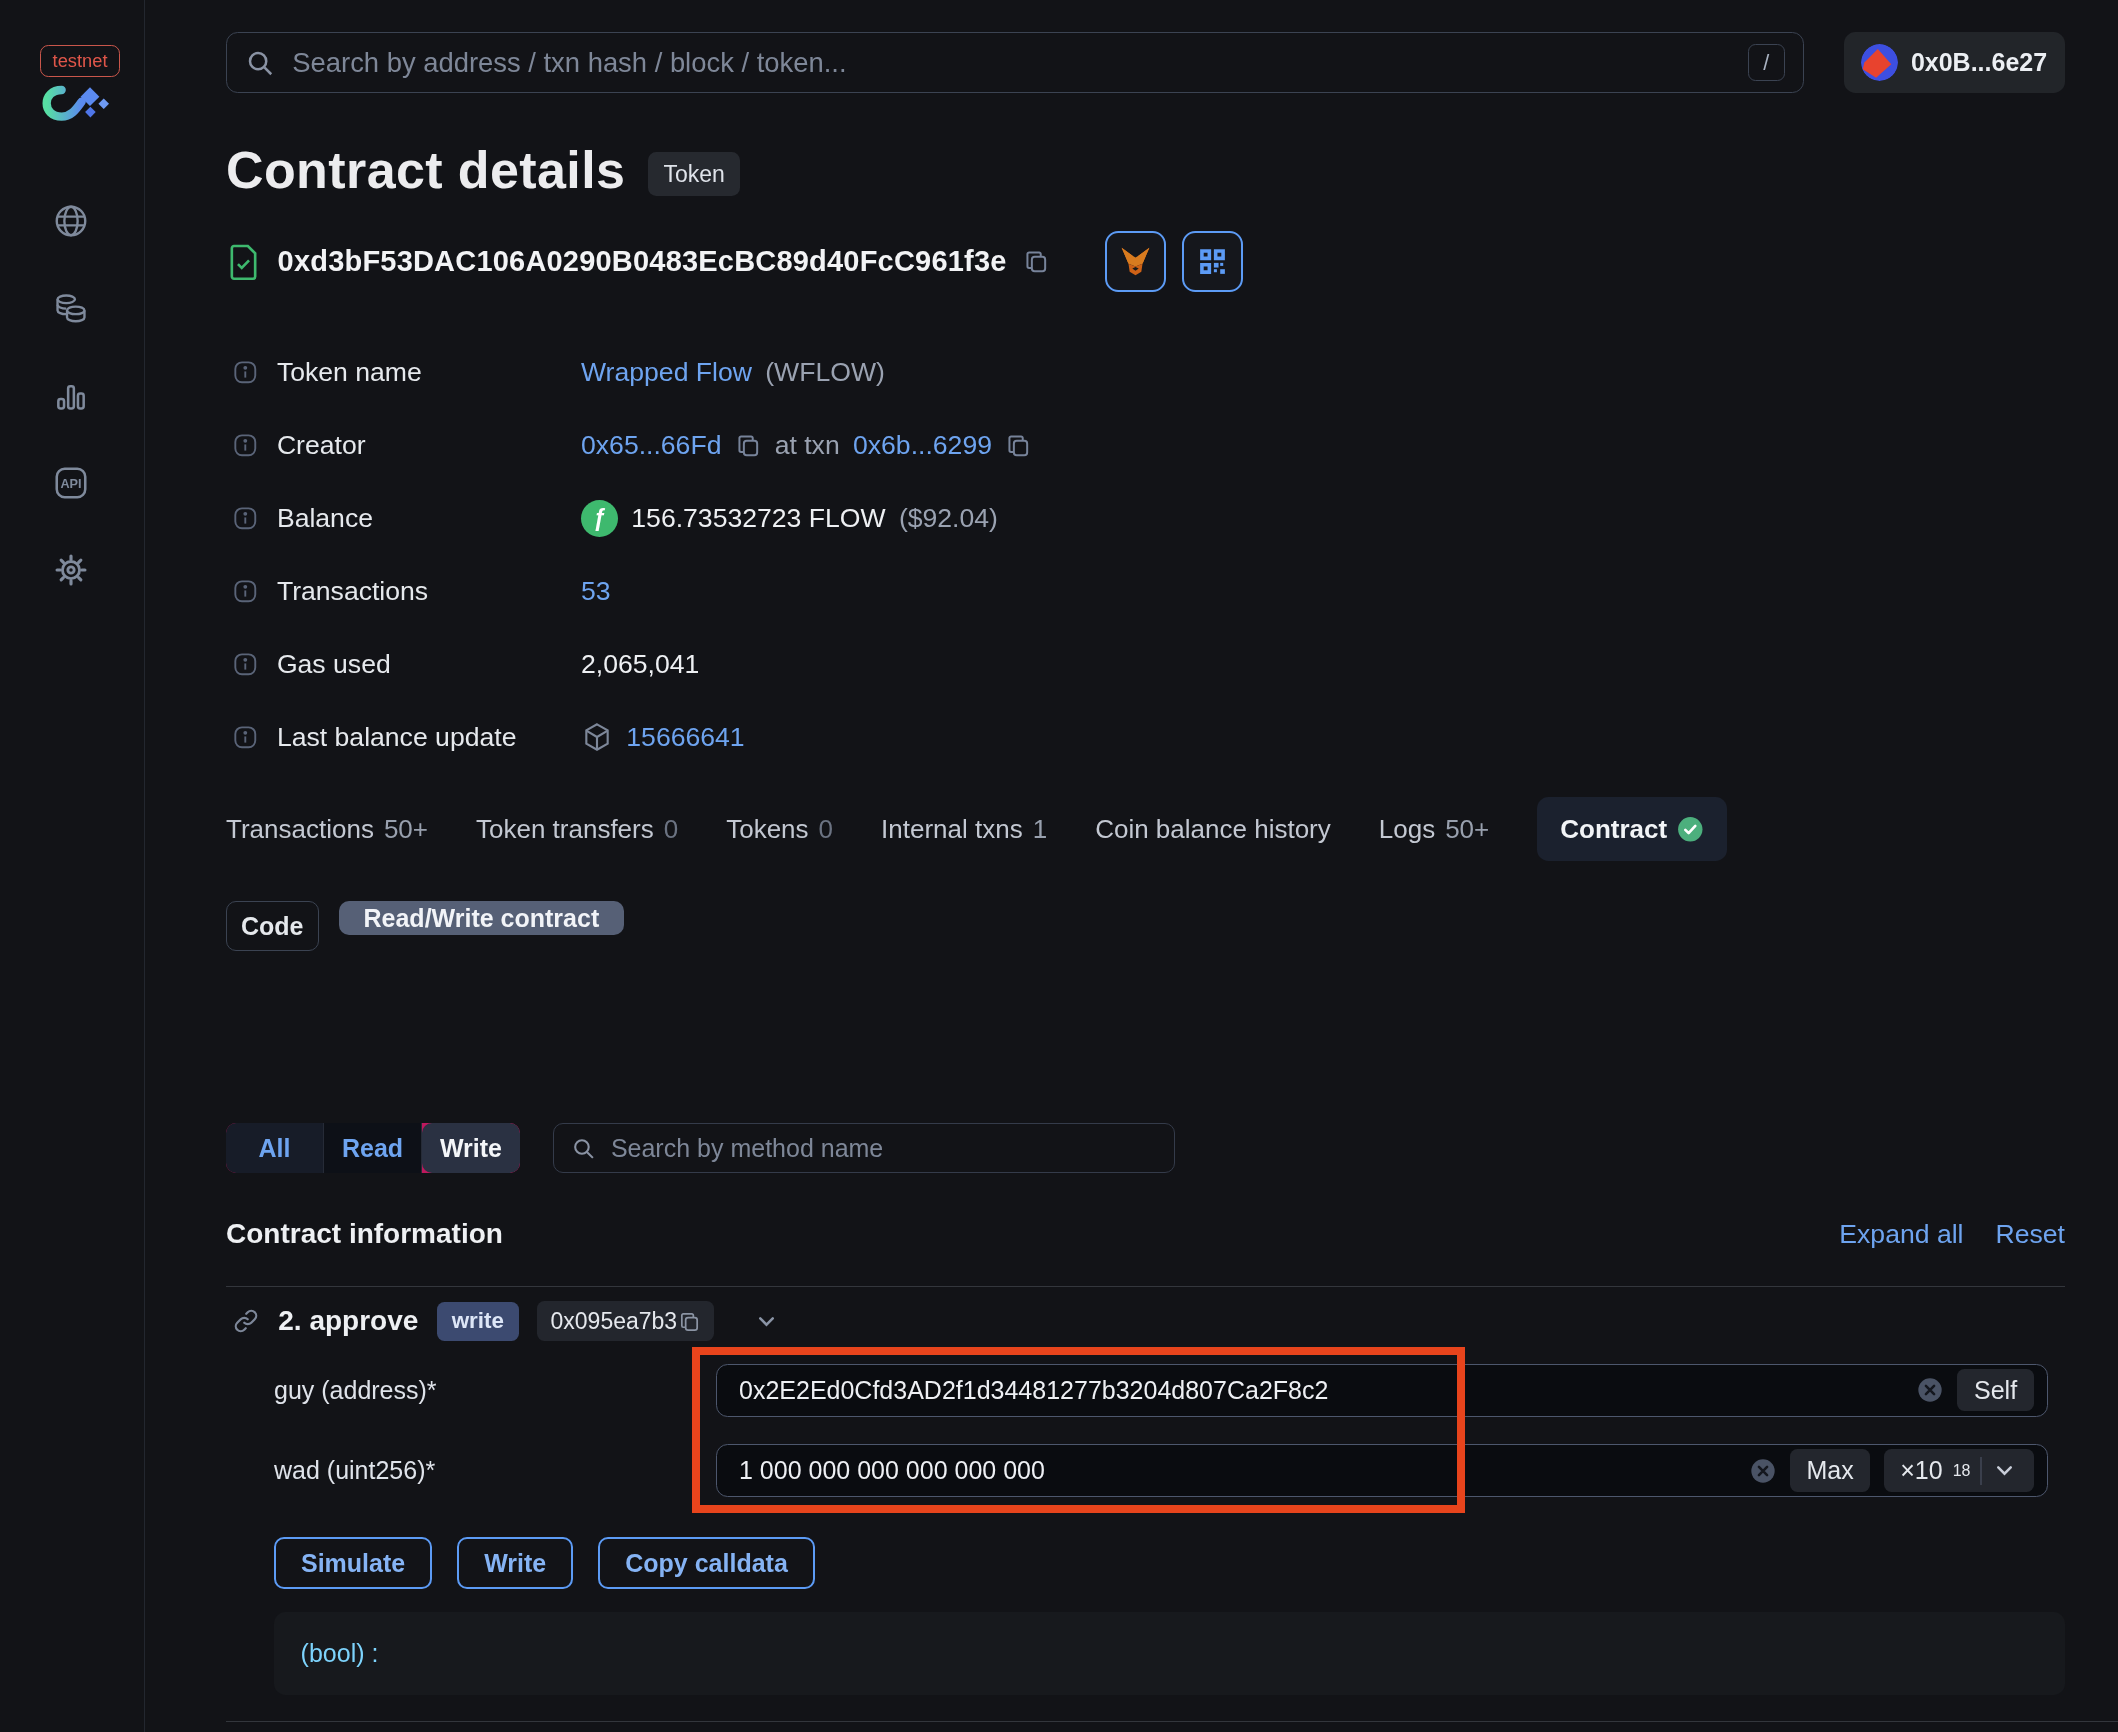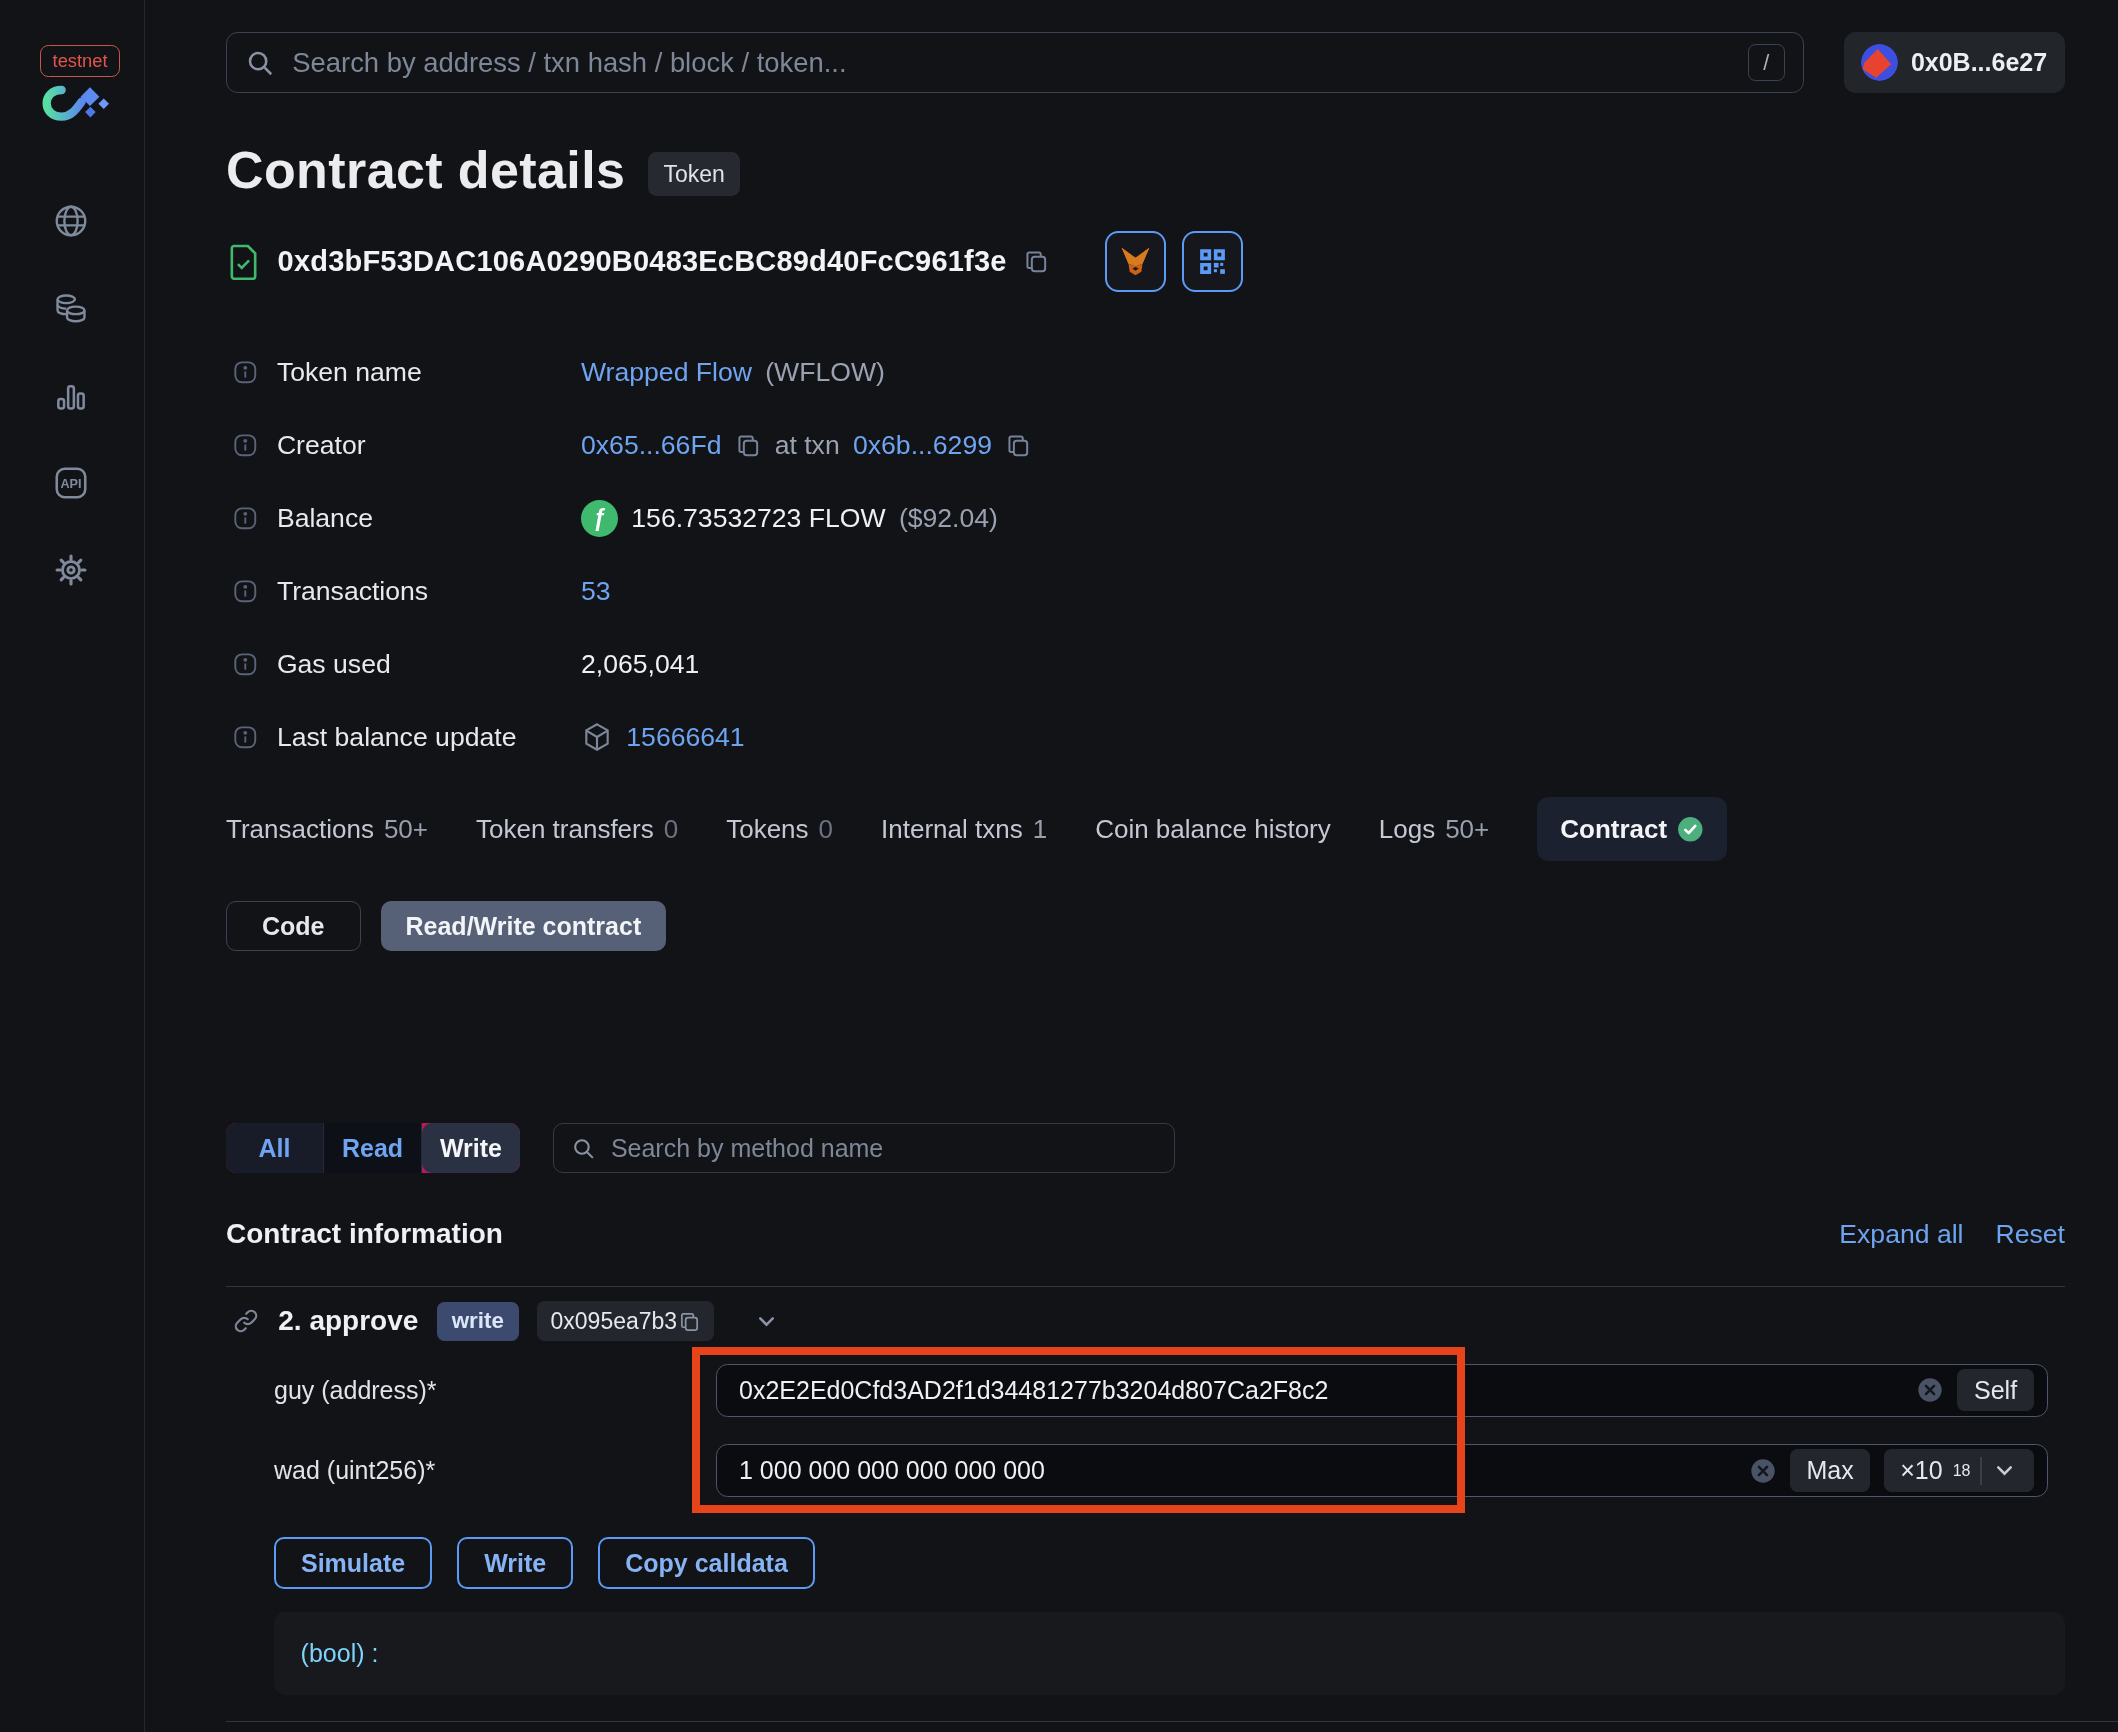--- a/index.html
+++ b/index.html
@@ -44,22 +44,22 @@
   .tok-ic { width:37px; height:37px; border-radius:50%; background:#3eb96e; color:#fff; display:flex; align-items:center; justify-content:center; font-size:23px; font-style:italic; font-weight:700; }
   
   .tabs { position:absolute; left:81px; top:791px; display:flex; align-items:center; gap:48px; height:76px; }
   .tab { display:flex; gap:10px; align-items:center; font-size:26px; font-weight:500; color:#c3c8d2; cursor:pointer; white-space:nowrap; }
   .tab .count { color:#98a0ae; }
   .tab .count.dim { color:#6b7382; }
   .tab.active { background:#1b212e; border-radius:11.6px; padding:16.6px 23px; color:#f2f4f7; font-weight:700; }
   .check-ic { width:26.6px; height:26.6px; }
   
   .subtabs { position:absolute; left:81px; top:901px; display:flex; gap:20px; }
-  .btn-outline-gray { height:50px; border:1.7px solid #3b4352; border-radius:10px; background:transparent; color:#e5e8ec; font-size:25px; font-weight:600; padding:0 35px; display:flex; align-items:center; cursor:pointer; font-family:inherit; }
-  .btn-slate { height:50px; border:none; border-radius:10px; background:#566076; color:#f2f4f8; font-size:25px; font-weight:600; padding:0 25px; display:flex; align-items:center; cursor:pointer; font-family:inherit; }
+  .btn-outline-gray { height:50px; border:1.7px solid #3b4352; border-radius:10px; background:transparent; color:#e5e8ec; font-size:25px; font-weight:600; padding:0 14px; display:flex; align-items:center; cursor:pointer; font-family:inherit; }
+  .btn-slate { height:34px; border:none; border-radius:10px; background:#566076; color:#f2f4f8; font-size:25px; font-weight:600; padding:0 25px; display:flex; align-items:center; cursor:pointer; font-family:inherit; }
   
   .banner { position:absolute; left:81px; top:994px; width:1839px; height:88px; background:#272d24; border-radius:13.3px; display:flex; align-items:center; padding:0 38px; gap:16.6px; }
   .banner .pre { font-size:26.6px; color:#e8ebe6; }
   .banner .addr { font-size:26.6px; color:#6ea4f0; cursor:pointer; }
   .btn-disconnect { height:52px; border:2.5px solid #5c9bf5; border-radius:10px; background:transparent; color:#e2e7ef; font-size:25px; font-weight:600; padding:0 23px; margin-left:23px; cursor:pointer; font-family:inherit; }
   
   .filter-row { position:absolute; left:81px; top:1123px; display:flex; gap:33px; align-items:center; }
   .segmented { display:flex; height:50px; background:#be185d; border-radius:10px; overflow:hidden; }
   .seg { min-width:98px; display:flex; align-items:center; justify-content:center; font-size:25px; font-weight:600; color:#6ea4f0; cursor:pointer; background:#171c28; border-right:1.7px solid #262b37; }
   .seg.mid { background:#0d1017; }

